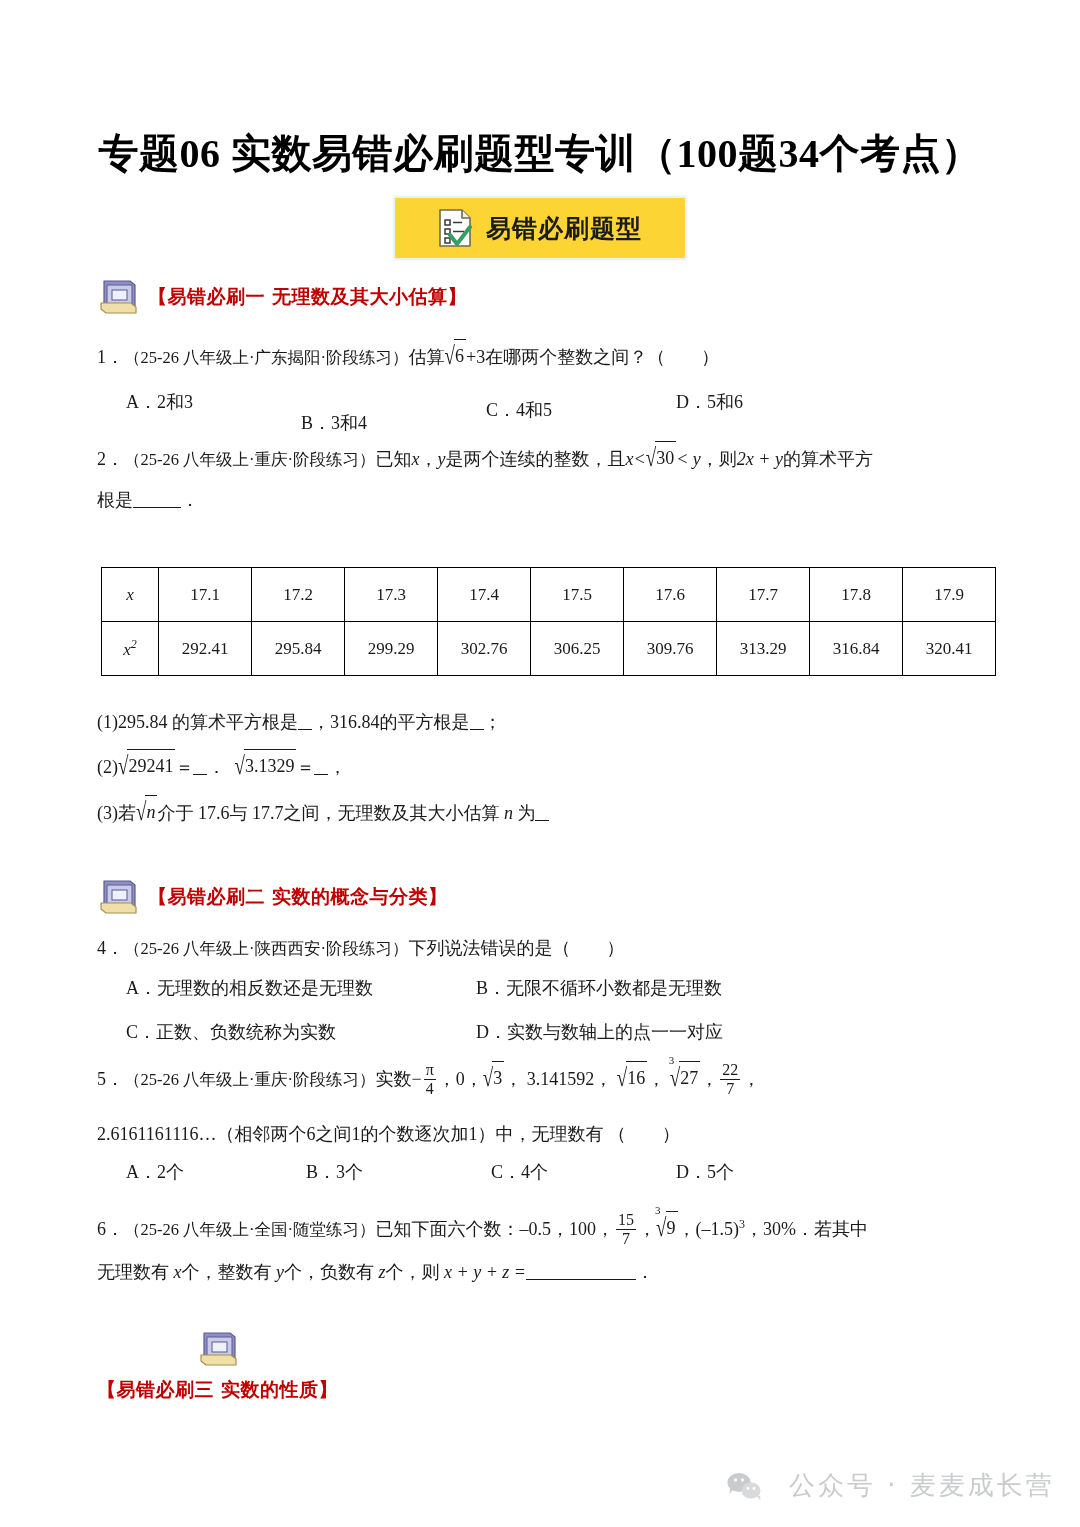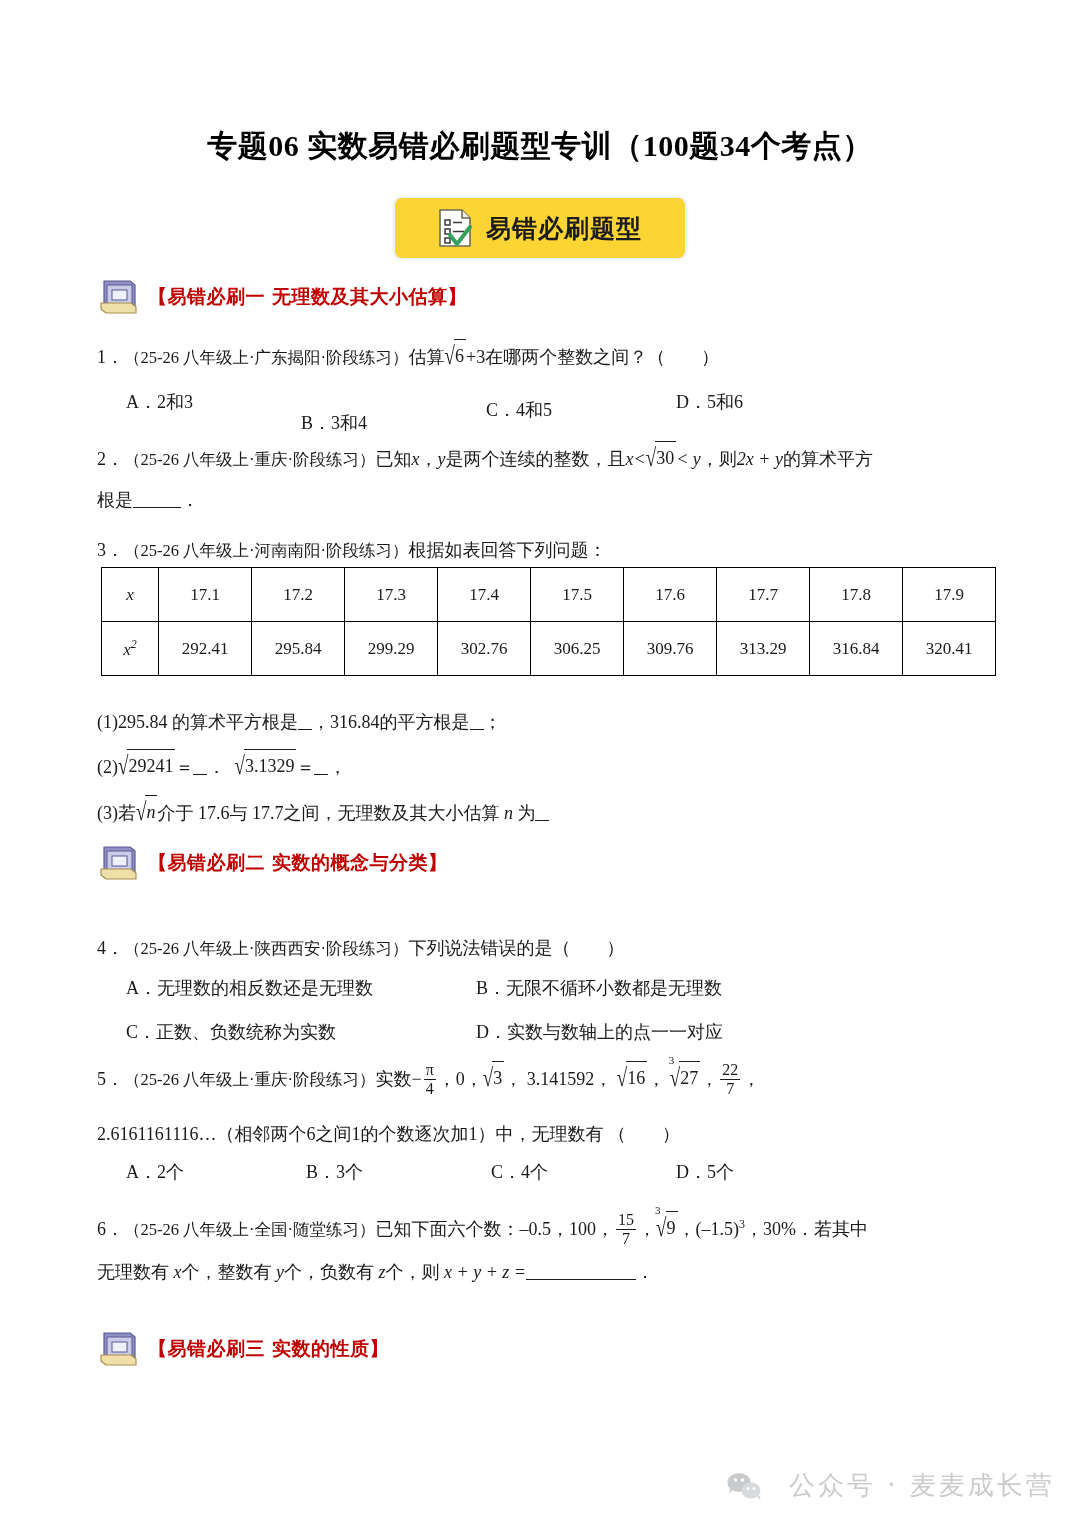--- a/index.html
+++ b/index.html
@@ -18,38 +18,38 @@
     width:1080px;height:1527px;
     padding:0;
   }
 
   
   .doc-title{
     position:absolute;
     left:0;top:126px;
     width:1080px;
     text-align:center;
-    font-size:30px;
+    font-size:40px;
     font-weight:bold;
     letter-spacing:0.5px;
     font-family:"Liberation Serif","DejaVu Serif",serif;
     color:#000;
   }
 
   
   .banner-wrap{
     position:absolute;
     left:0;top:196px;
     width:1080px;
     display:flex;justify-content:center;
   }
   .banner{
     background:#fcd535;
     border:2px solid #e9f3f6;
-    border-radius:9px;
+    border-radius:3px;
     height:60px;
     width:290px;
     display:flex;align-items:center;justify-content:center;
     gap:14px;
     box-shadow:0 0 0 1px rgba(0,0,0,0.02);
   }
   .banner-text{
     font-family:"DejaVu Sans","Liberation Sans",sans-serif;
     font-weight:bold;
     font-size:25px;
@@ -211,23 +211,20 @@
     <span class="opt"><span>D．</span><span>5和6</span></span>
   </div>
 
   <div class="q" style="top:442px;">
     <span>2．</span><span class="src">（25-26 八年级上·重庆·阶段练习）</span><span>已知</span><span class="it">x</span><span>，</span><span class="it">y</span><span>是两个连续的整数，且</span><span class="it">x&lt;</span><span class="sqrt"><span class="rad">√</span><span class="rx">30</span></span><span class="it">&lt; y</span><span>，则</span><span class="it">2x + y</span><span>的算术平方</span>
   </div>
   <div class="q" style="top:484px;">
     <span>根是</span><span class="blank w1"></span><span>．</span>
   </div>
 
-  <div class="q" style="top:534px;">
-    <span>3．</span><span class="src">（25-26 八年级上·河南南阳·阶段练习）</span><span>根据如表回答下列问题：</span>
-  </div>
 
   <table class="tbl">
     <tbody>
         <tr>
       <td class="lab">x</td>
       <td class="val">17.1</td>
       <td class="val">17.2</td>
       <td class="val">17.3</td>
       <td class="val">17.4</td>
       <td class="val">17.5</td>
@@ -256,21 +253,21 @@
   </div>
 
   <div class="q" style="top:750px;">
     <span>(2)</span><span class="sqrt"><span class="rad">√</span><span class="rx">29241</span></span><span>＝</span><span class="blank"></span><span>．</span>&nbsp;&nbsp;<span class="sqrt"><span class="rad">√</span><span class="rx">3.1329</span></span><span>＝</span><span class="blank"></span><span>，</span>
   </div>
 
   <div class="q" style="top:796px;">
     <span>(3)若</span><span class="sqrt"><span class="rad">√</span><span class="rx it">n</span></span><span>介于 17.6与 17.7之间，无理数及其大小估算</span>&nbsp;<span class="it">n</span>&nbsp;<span>为</span><span class="blank"></span>
   </div>
 
-  <div class="section" style="top:844px;text-align:right;">
+  <div class="section" style="top:878px;text-align:right;">
     <span>
       <svg class="book-icon" viewBox="0 0 42 38">
         <path d="M7 3 l26 0 l5 4 l0 23 l-26 0 l-5 -4 z" fill="#8e8fc6" stroke="#5a5b90" stroke-width="1.2" stroke-linejoin="round"></path>
         <path d="M10 7 l25 0 l0 21 l-25 0 z" fill="#c9cbe8" stroke="#5a5b90" stroke-width="1"></path>
         <rect x="15" y="12" width="15" height="10" fill="#eef0fb" stroke="#5a5b90" stroke-width="1"></rect>
         <path d="M4 25 l30 0 l5 4 l0 6 l-30 0 l-5 -4 z" fill="#f0dfa8" stroke="#a88f4e" stroke-width="1.2" stroke-linejoin="round"></path>
       </svg>
     </span>
     <span class="section-text">【易错必刷二  实数的概念与分类】</span>
   </div>
@@ -300,21 +297,21 @@
     <span class="opt"><span>D．</span><span>5个</span></span>
   </div>
 
   <div class="q" style="top:1212px;">
     <span>6．</span><span class="src">（25-26 八年级上·全国·随堂练习）</span><span>已知下面六个数：</span><span>–0.5</span>，<span>100</span>，<span class="frac"><span class="num">15</span><span class="den">7</span></span>，<span class="sqrt"><span class="idx">3</span><span class="rad">√</span><span class="rx">9</span></span>，<span><span>(–1.5)</span><span class="sup">3</span></span>，<span>30%．</span><span>若其中</span>
   </div>
   <div class="q" style="top:1256px;">
     <span>无理数有</span>&nbsp;<span class="it">x</span><span>个，整数有</span>&nbsp;<span class="it">y</span><span>个，负数有</span>&nbsp;<span class="it">z</span><span>个，则</span>&nbsp;<span class="it">x + y + z =</span><span class="blank w2"></span><span>．</span>
   </div>
 
-  <div class="section" style="top:1330px;">
+  <div class="section" style="top:1330px;flex-direction:column;">
     <span>
       <svg class="book-icon" viewBox="0 0 42 38">
         <path d="M7 3 l26 0 l5 4 l0 23 l-26 0 l-5 -4 z" fill="#8e8fc6" stroke="#5a5b90" stroke-width="1.2" stroke-linejoin="round"></path>
         <path d="M10 7 l25 0 l0 21 l-25 0 z" fill="#c9cbe8" stroke="#5a5b90" stroke-width="1"></path>
         <rect x="15" y="12" width="15" height="10" fill="#eef0fb" stroke="#5a5b90" stroke-width="1"></rect>
         <path d="M4 25 l30 0 l5 4 l0 6 l-30 0 l-5 -4 z" fill="#f0dfa8" stroke="#a88f4e" stroke-width="1.2" stroke-linejoin="round"></path>
       </svg>
     </span>
     <span class="section-text">【易错必刷三  实数的性质】</span>
   </div>

